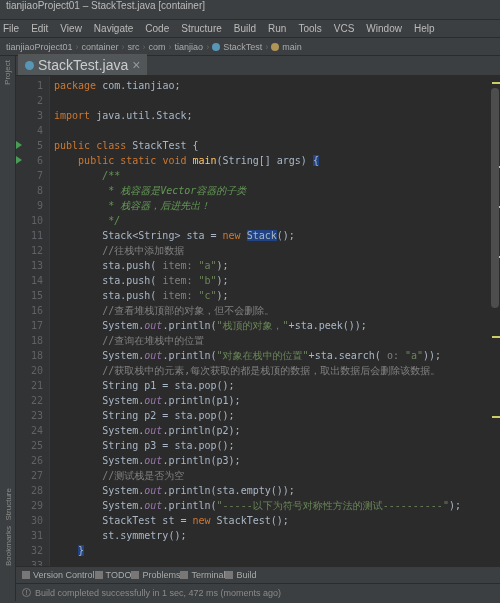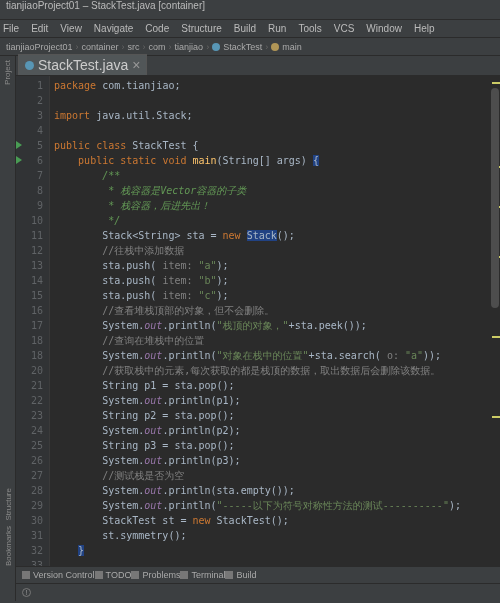--- a/index.html
+++ b/index.html
@@ -233,20 +233,21 @@
           <span class="ticon"></span>
           <span>Terminal</span>
         </div>
         <div class="tool-item">
           <span class="ticon"></span>
           <span>Build</span>
         </div>
       </div>
     <div class="status-bar">
       <span class="sicon">!</span>
+      <span>Build completed successfully in 1 sec, 472 ms (moments ago)</span>
     </div>
   </div>
 </div>
 
 <div style="position:absolute; left:0; bottom:37px; width:16px; display:flex; flex-direction:column; align-items:center; gap:6px; color:#8a8a8a; font-size:8px;">
   <span style="writing-mode:vertical-rl; transform:rotate(180deg)">Structure</span>
   <span style="writing-mode:vertical-rl; transform:rotate(180deg)">Bookmarks</span>
 </div>
 
 </body></html>

